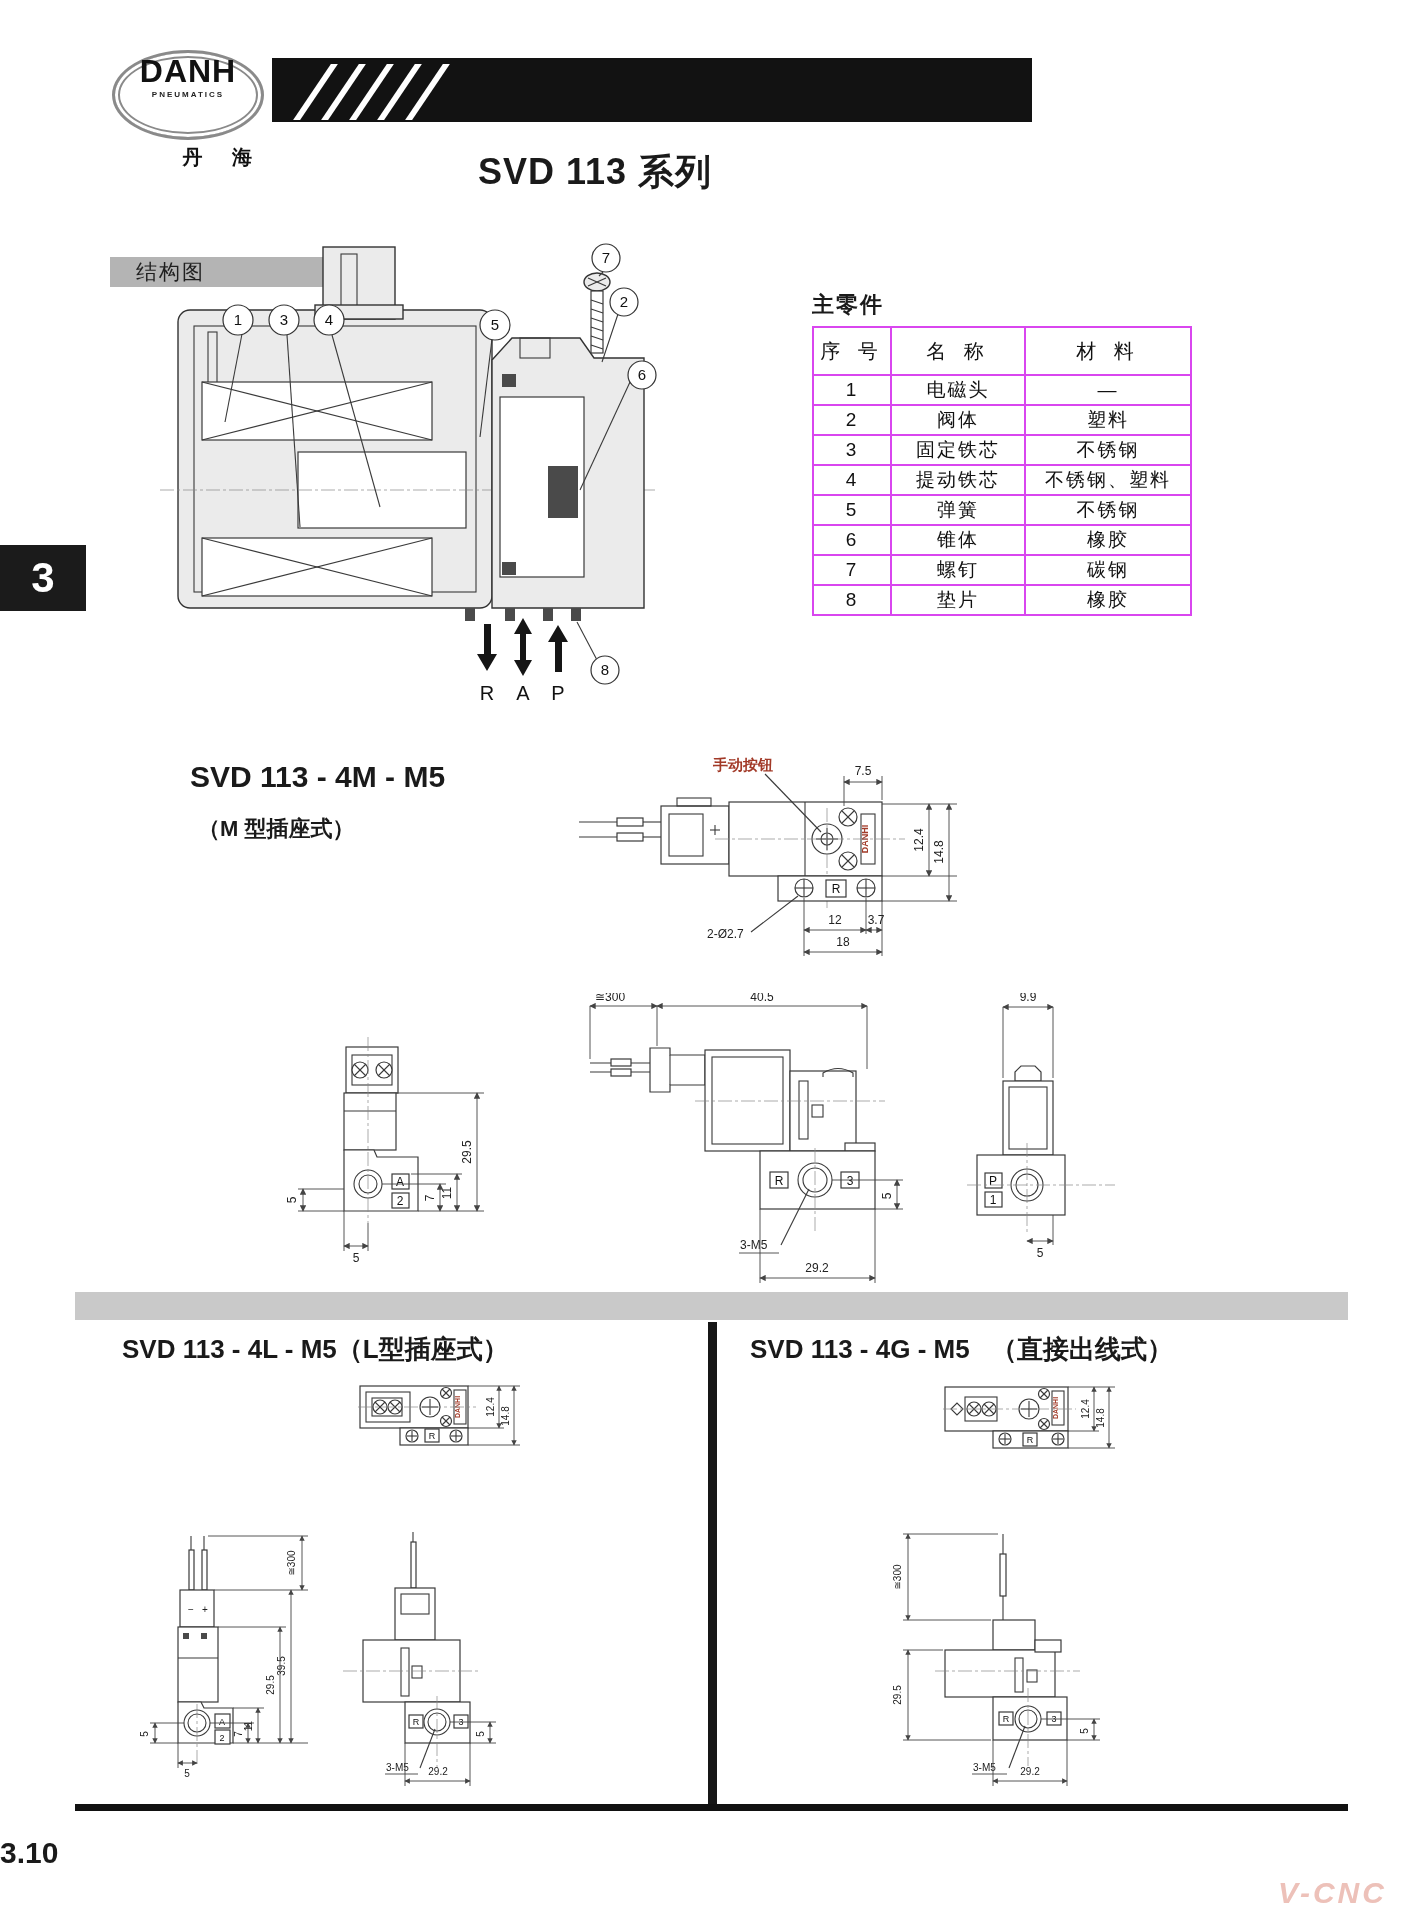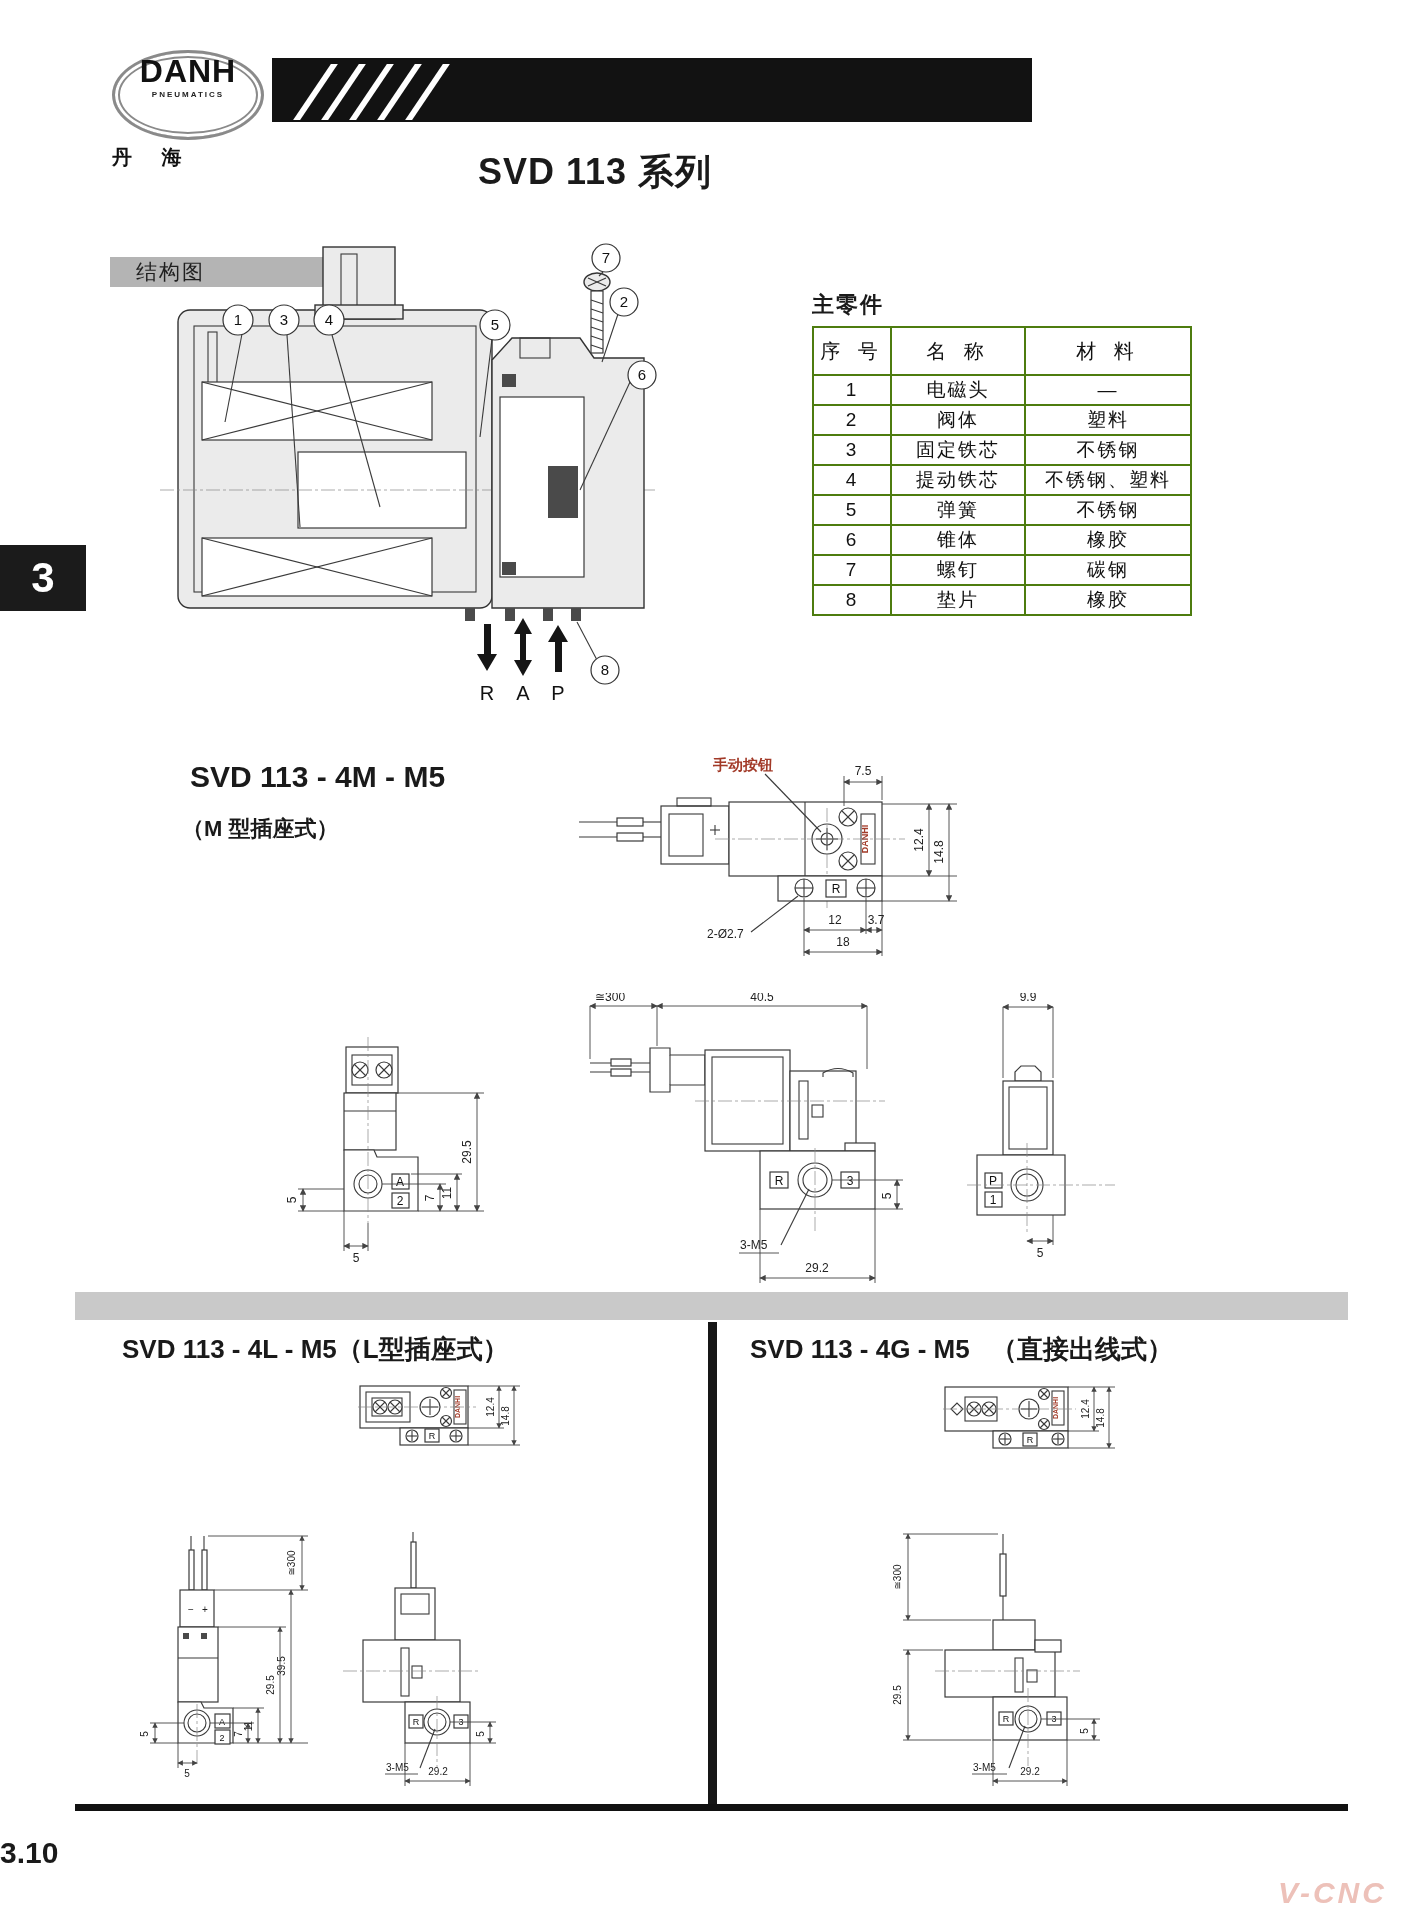--- a/index.html
+++ b/index.html
@@ -17,36 +17,36 @@
   .d{stroke:#3a3a3a;stroke-width:1.1;fill:none}
   .dw{fill:#ffffff;stroke:#3a3a3a;stroke-width:1.2}
   .df{fill:#ebebeb;stroke:#333;stroke-width:1.4}
   .dk{fill:#4a4a4a;stroke:none}
   .dim{stroke:#444;stroke-width:0.9;fill:none}
   .cl{stroke:#888;stroke-width:0.7;stroke-dasharray:14 3 3 3;fill:none}
   .co{fill:#fff;stroke:#333;stroke-width:1.2}
   .ct{font-size:15px;fill:#111}
   .arrowhead{fill:#151515}
   table.parts{border-collapse:collapse;width:378px;table-layout:fixed;background:#fff}
-  .parts th,.parts td{border:2px solid #4d7c0f;text-align:center;color:#111;font-weight:normal}
+  .parts th,.parts td{border:2px solid #d946ef;text-align:center;color:#111;font-weight:normal}
   .parts th{height:44px;font-size:20px;letter-spacing:6px}
   .parts td{height:26px;font-size:19px;letter-spacing:2px}
   .stripe{position:absolute;top:4px;width:7px;height:56px;background:#fff;transform:skewX(-34deg)}
   .logo{box-sizing:border-box;border:3px solid #8a8a8a;border-radius:50%;box-shadow:inset 0 0 0 3px #fff,inset 0 0 0 5px #8a8a8a;text-align:center;background:#fff}
 </style>
 </head>
 <body>
 
 <div class="page">
 
   <div class="abs logo" style="left:112px;top:50px;width:152px;height:90px">
     <div style="font-weight:800;font-size:32px;letter-spacing:1px;color:#111">DANH</div>
     <div style="font-size:8px;font-weight:bold;letter-spacing:2px;color:#222">PNEUMATICS</div>
   </div>
-  <div class="abs" style="left:112px;top:144px;width:152px;text-align:left;font-size:20px;font-weight:bold;letter-spacing:12px;color:#111">丹  海</div>
+  <div class="abs" style="left:112px;top:144px;width:152px;text-align:right;font-size:20px;font-weight:bold;letter-spacing:12px;color:#111">丹  海</div>
 
   <div class="abs" style="left:272px;top:58px;width:760px;height:64px;background:#121212;border:2px solid #121212;box-sizing:border-box">
     <div class="stripe" style="left:38px"></div>
     <div class="stripe" style="left:66px"></div>
     <div class="stripe" style="left:94px"></div>
     <div class="stripe" style="left:122px"></div>
     <div class="stripe" style="left:150px"></div>
   </div>
 
   <div class="abs" style="left:0;top:148px;width:1190px;text-align:center;font-size:36px;font-weight:bold;letter-spacing:1px">SVD 113 系列</div>
@@ -189,21 +189,21 @@
     <tr>
           <td>8</td>
           <td>垫片</td>
           <td>橡胶</td>
         </tr>
   </tbody>
     </table>
 
 
   <div class="abs bold" style="left:190px;top:760px;font-size:30px">SVD 113 - 4M - M5</div>
-  <div class="abs bold" style="left:182px;top:814px;font-size:22px">（M 型插座式）</div>
+  <div class="abs bold" style="left:198px;top:814px;font-size:22px">（M 型插座式）</div>
 
   <svg class="abs" style="left:565px;top:748px" width="420" height="250" viewBox="0 0 420 250">
     <defs>
         <marker id="arA" viewBox="0 0 10 10" refX="9" refY="5" markerWidth="7" markerHeight="7" orient="auto-start-reverse">
           <path d="M0,0L10,5L0,10z" fill="#444"></path>
         </marker>
       </defs>
     <g>
       <line x1="14" y1="74" x2="55" y2="74" class="d"></line>
         <line x1="14" y1="89" x2="55" y2="89" class="d"></line>

